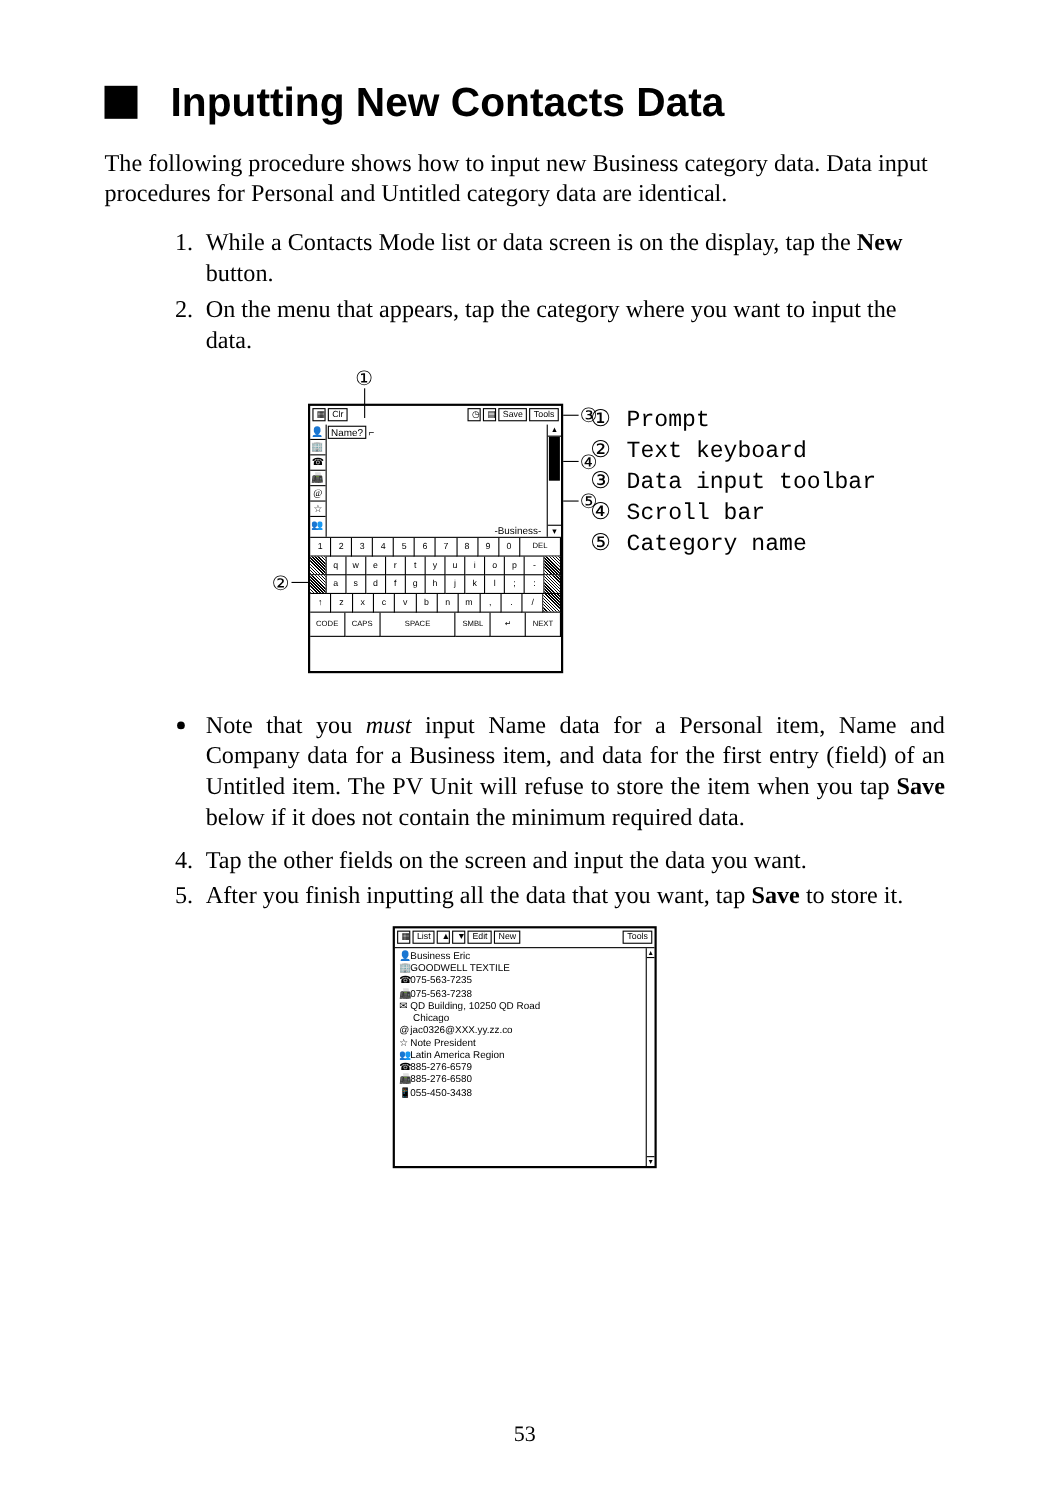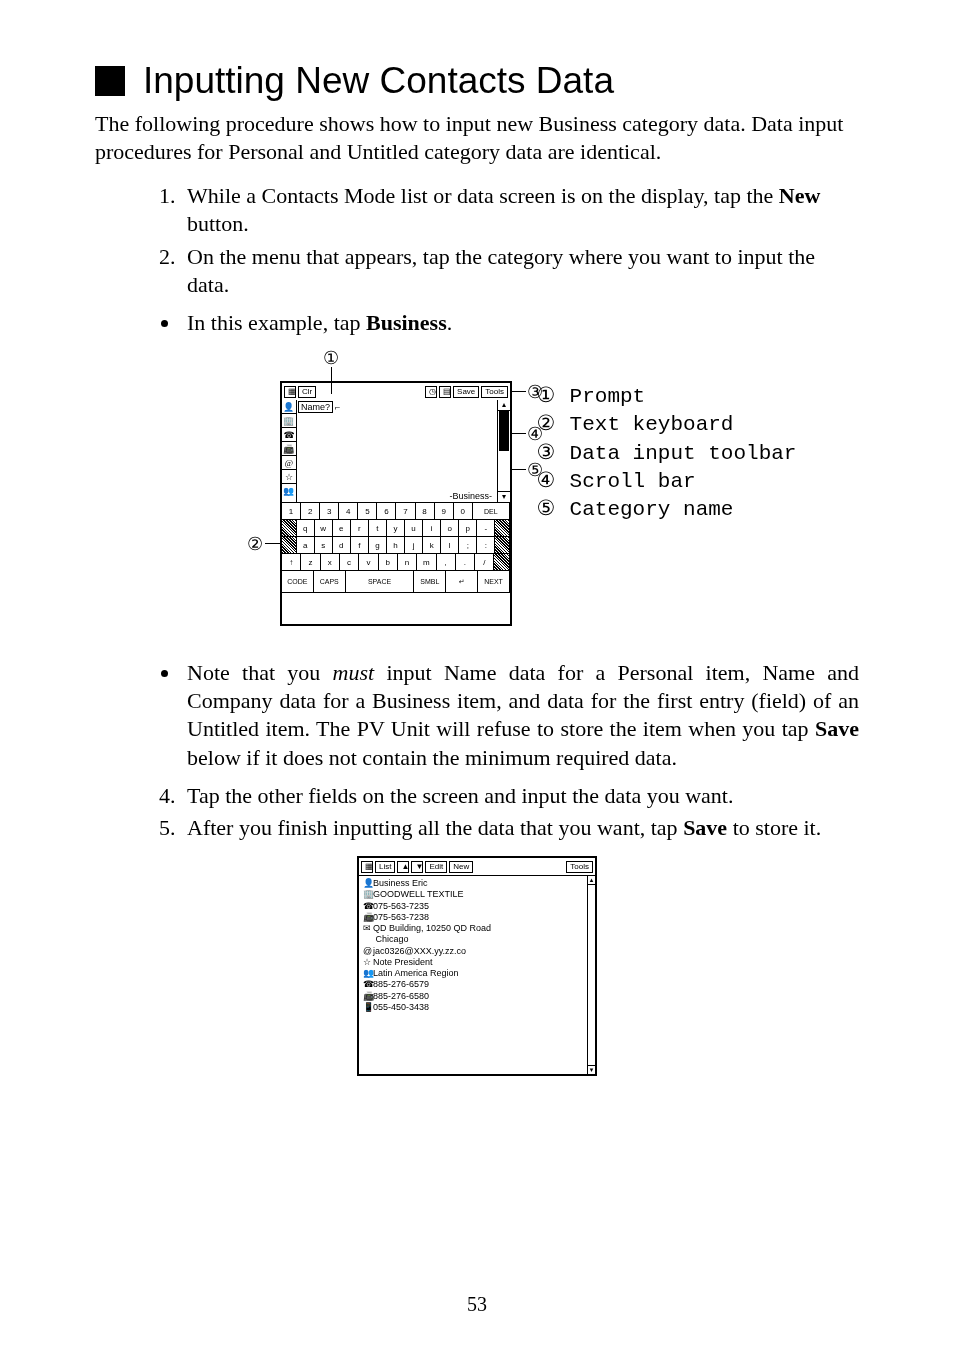--- a/index.html
+++ b/index.html
@@ -39,23 +39,23 @@
   .black-square {
     width: 30px;
     height: 30px;
     background: #000;
     margin-right: 18px;
     flex-shrink: 0;
   }
   h1.section-title {
     font-family: "Arial Narrow", Arial, "Helvetica Neue", Helvetica, sans-serif;
     font-stretch: condensed;
-    font-weight: normal;
+    font-weight: bold;
     font-size: 37px;
-    margin: 0;
+    margin: 12px;
     letter-spacing: 0px;
   }
   p.lead {
     font-size: 22px;
     line-height: 1.28;
     margin: 0 0 16px 0;
   }
   ol.steps, ul.notes {
     margin: 0 0 10px 0;
     padding-left: 86px;
@@ -291,25 +291,20 @@
   </div>
 
   <p class="lead">The following procedure shows how to input new Business category data. Data input procedures for Personal and Untitled category data are identical.</p>
 
   <ol class="steps">
     <li>
       <span>While a Contacts Mode list or data screen is on the display, tap the </span><b>New</b><span> button.</span>
     </li>
     <li>On the menu that appears, tap the category where you want to input the data.</li>
   </ol>
-  <ul class="notes">
-    <li>
-      <span>In this example, tap </span><b>Business</b><span>.</span>
-    </li>
-  </ul>
 
   <div class="figure-block">
 
     <div class="callout-num circ-num" style="left:228px; top:-4px;">①</div>
     <div class="callout-line" style="left:236px; top:16px; width:1px; height:27px;"></div>
 
     <div class="callout-num circ-num" style="left:152px; top:182px;">②</div>
     <div class="callout-line" style="left:170px; top:192px; width:15px; height:1px;"></div>
 
     <div class="callout-line" style="left:417px; top:40px; width:14px; height:1px;"></div>

